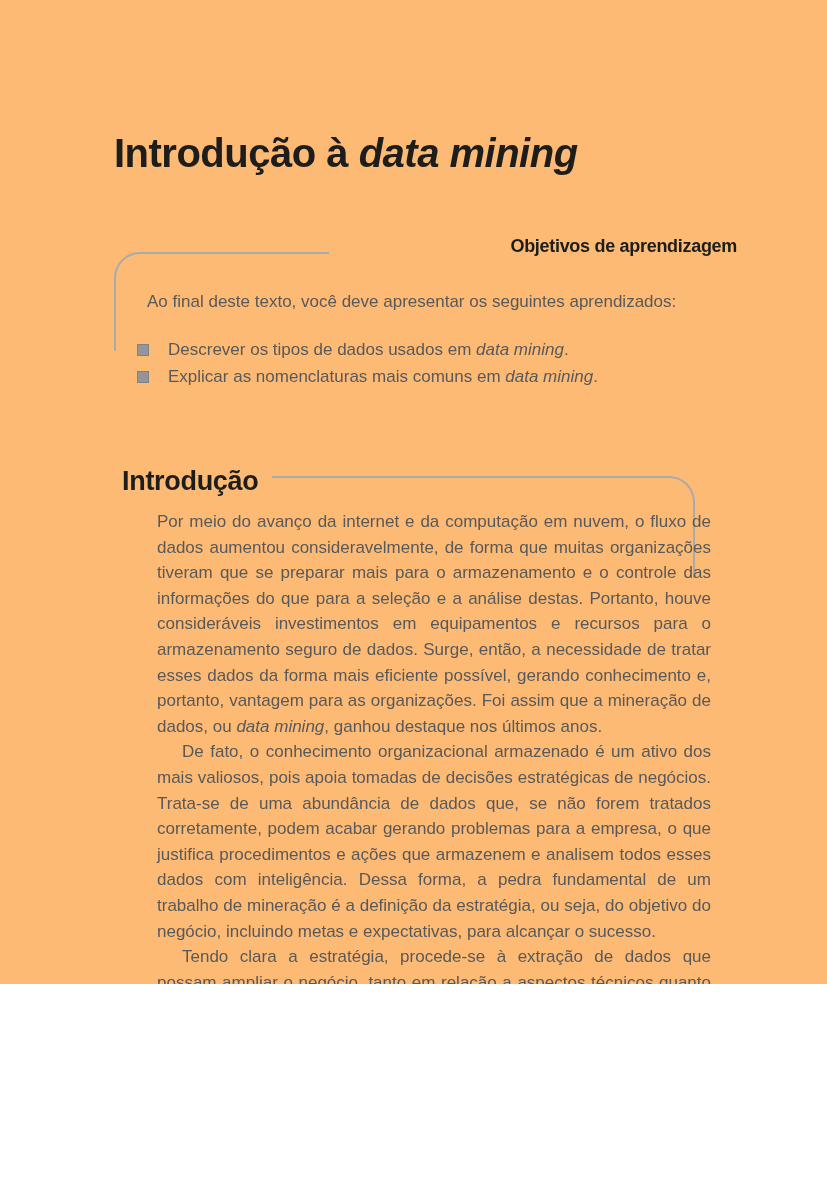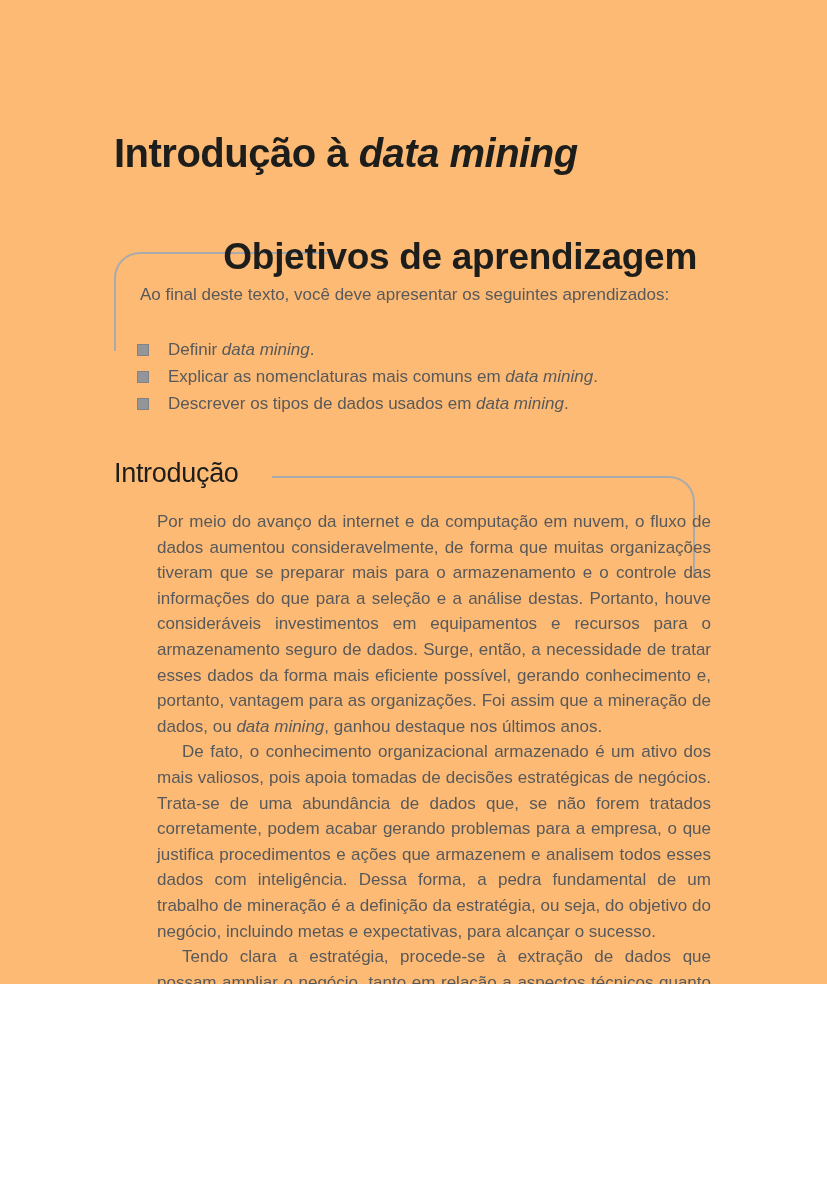--- a/index.html
+++ b/index.html
@@ -42,32 +42,33 @@
     border-left: 2px solid #a8aaad;
     border-top-left-radius: 26px;
   }
   .obj-heading {
     position: absolute;
     left: 0;
     top: 236px;
     width: 697px;
     margin: 0;
     text-align: right;
-    font-size: 37px;
+    font-size: 18px;
     font-weight: bold;
     letter-spacing: -0.3px;
     color: #1d1d1b;
     white-space: nowrap;
+    padding-left: 40px;
   }
   .obj-intro {
     position: absolute;
     left: 140px;
     top: 283px;
     width: 560px;
-    margin: 0;
+    margin: 7px;
     font-size: 17px;
     line-height: 24px;
     color: #58595b;
   }
   .obj-list {
     position: absolute;
     left: 137px;
     top: 336px;
     width: 560px;
     margin: 0;
@@ -88,23 +89,23 @@
     height: 10px;
     margin: 8px 19px 0 0;
     background: #939598;
     border: 1px solid #808285;
   }
   .li-text em { font-style: italic; }
   .intro-heading {
     position: absolute;
     left: 114px;
     top: 458px;
-    margin: 0;
+    margin: 8px;
     font-size: 27px;
-    font-weight: normal;
+    font-weight: bold;
     letter-spacing: -0.3px;
     color: #1d1d1b;
     white-space: nowrap;
   }
   
   .intro-frame {
     position: absolute;
     left: 272px;
     top: 476px;
     width: 421px;
@@ -141,29 +142,25 @@
 
   <div class="obj-frame"></div>
 
   <h2 class="obj-heading">Objetivos de aprendizagem</h2>
 
   <p class="obj-intro">Ao final deste texto, você deve apresentar os seguintes aprendizados:</p>
 
   <ul class="obj-list">
     <li>
       <span class="bullet"></span>
-      <span class="li-text"><span>Definir </span><em>data mining</em><span>.</span></span>
+      <span class="li-text"><span>Descrever os tipos de dados usados em </span><em>data mining</em><span>.</span></span>
     </li>
     <li>
       <span class="bullet"></span>
       <span class="li-text"><span>Explicar as nomenclaturas mais comuns em </span><em>data mining</em><span>.</span></span>
-    </li>
-    <li>
-      <span class="bullet"></span>
-      <span class="li-text"><span>Descrever os tipos de dados usados em </span><em>data mining</em><span>.</span></span>
     </li>
   </ul>
 
   <h2 class="intro-heading">Introdução</h2>
 
   <div class="intro-frame"></div>
 
   <div class="body-text">
     <p><span>Por meio do avanço da internet e da computação em nuvem, o fluxo de dados aumentou consideravelmente, de forma que muitas organizações tiveram que se preparar mais para o armazenamento e o controle das informações do que para a seleção e a análise destas. Portanto, houve consideráveis investimentos em equipamentos e recursos para o armazenamento seguro de dados. Surge, então, a necessidade de tratar esses dados da forma mais eficiente possível, gerando conhecimento e, portanto, vantagem para as organizações. Foi assim que a mineração de dados, ou </span><em>data mining</em><span>, ganhou destaque nos últimos anos.</span></p>
     <p class="indent">De fato, o conhecimento organizacional armazenado é um ativo dos mais valiosos, pois apoia tomadas de decisões estratégicas de negócios. Trata-se de uma abundância de dados que, se não forem tratados corretamente, podem acabar gerando problemas para a empresa, o que justifica procedimentos e ações que armazenem e analisem todos esses dados com inteligência. Dessa forma, a pedra fundamental de um trabalho de mineração é a definição da estratégia, ou seja, do objetivo do negócio, incluindo metas e expectativas, para alcançar o sucesso.</p>

